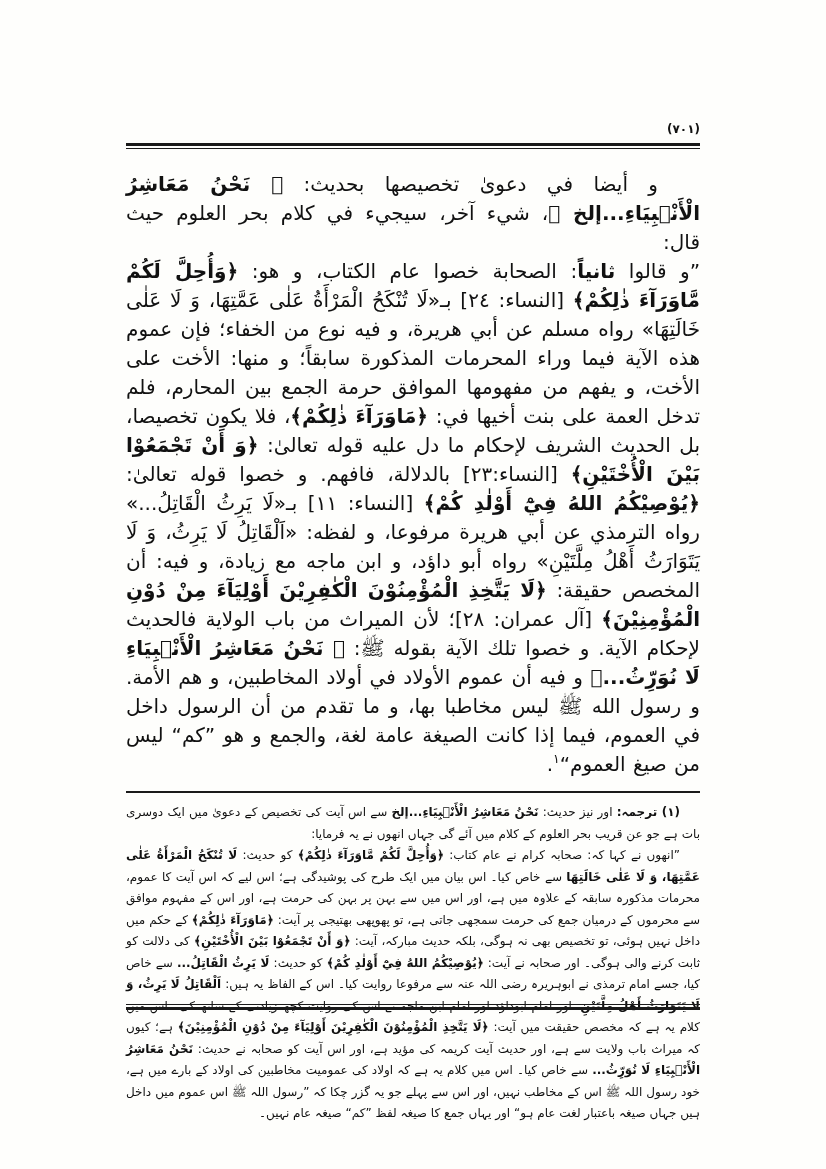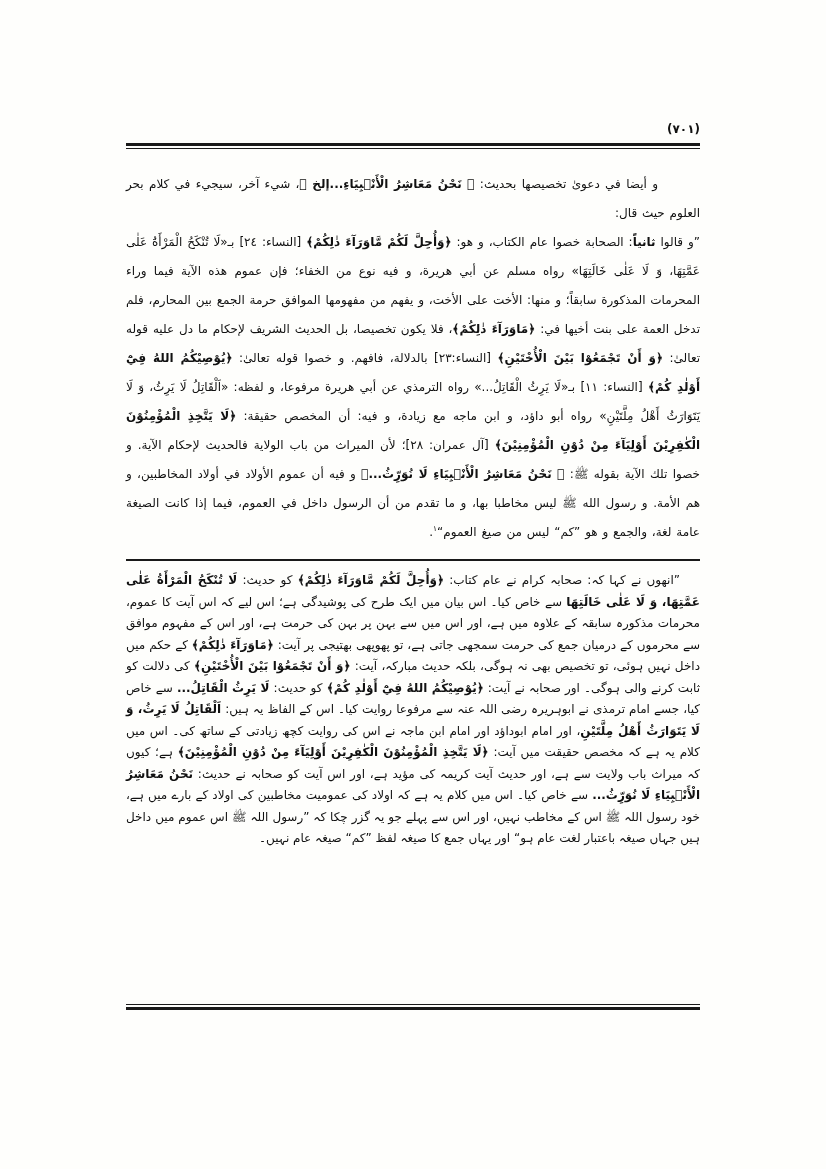--- a/index.html
+++ b/index.html
@@ -24,21 +24,21 @@
   .hdr .title { font-weight:bold; font-size:15px; letter-spacing:0.2px; }
   .hdr .pagenum { font-size:12px; font-weight:bold; }
 
   .rule-double { margin-top:7px; }
   .rule-double .thick { height:3px; background:#1a1a1a; }
   .rule-double .thin  { height:1px; background:#1a1a1a; margin-top:2px; }
 
   
   .bodytxt { margin-top:21px; }
   .body-para {
-    font-size:12px;
+    font-size:20px;
     line-height:29px;
     text-align:justify;
     text-justify:inter-word;
     word-spacing:1px;
   }
   .body-para.indent { text-indent:42px; }
   .b { font-weight:bold; }
   sup { font-size:0.62em; line-height:0; }
 
   
@@ -73,20 +73,21 @@
     </div>
 
     <main class="bodytxt" id="body-text">
         <p class="body-para indent"><span>و أيضا في دعوىٰ تخصيصها بحديث: </span><span class="b">﴿ نَحْنُ مَعَاشِرُ الْأَنْۢبِيَاءِ...إلخ ﴾</span><span>، شيء آخر، سيجيء في كلام بحر العلوم حيث قال:</span></p>
         <p class="body-para"><span>”و قالوا </span><span class="b">ثانياً</span><span>: الصحابة خصوا عام الكتاب، و هو: </span><span class="b">﴿وَأُحِلَّ لَكُمْ مَّاوَرَآءَ ذٰلِكُمْ﴾</span><span> [النساء: ٢٤] بـ«لَا تُنْكَحُ الْمَرْأَةُ عَلٰى عَمَّتِهَا، وَ لَا عَلٰى خَالَتِهَا» رواه مسلم عن أبي هريرة، و فيه نوع من الخفاء؛ فإن عموم هذه الآية فيما وراء المحرمات المذكورة سابقاً؛ و منها: الأخت على الأخت، و يفهم من مفهومها الموافق حرمة الجمع بين المحارم، فلم تدخل العمة على بنت أخيها في: </span><span class="b">﴿مَاوَرَآءَ ذٰلِكُمْ﴾</span><span>، فلا يكون تخصيصا، بل الحديث الشريف لإحكام ما دل عليه قوله تعالىٰ: </span><span class="b">﴿وَ أَنْ تَجْمَعُوْا بَيْنَ الْأُخْتَيْنِ﴾</span><span> [النساء:٢٣] بالدلالة، فافهم. و خصوا قوله تعالىٰ: </span><span class="b">﴿يُوْصِيْكُمُ اللهُ فِيْٓ أَوْلٰدِ كُمْ﴾</span><span> [النساء: ١١] بـ«لَا يَرِثُ الْقَاتِلُ...» رواه الترمذي عن أبي هريرة مرفوعا، و لفظه: «اَلْقَاتِلُ لَا يَرِثُ، وَ لَا يَتَوَارَثُ أَهْلُ مِلَّتَيْنِ» رواه أبو داؤد، و ابن ماجه مع زيادة، و فيه: أن المخصص حقيقة: </span><span class="b">﴿لَا يَتَّخِذِ الْمُؤْمِنُوْنَ الْكٰفِرِيْنَ أَوْلِيَآءَ مِنْ دُوْنِ الْمُؤْمِنِيْنَ﴾</span><span> [آل عمران: ٢٨]؛ لأن الميراث من باب الولاية فالحديث لإحكام الآية. و خصوا تلك الآية بقوله ﷺ: </span><span class="b">﴿ نَحْنُ مَعَاشِرُ الْأَنْۢبِيَاءِ لَا نُوَرِّثُ...﴾</span><span> و فيه أن عموم الأولاد في أولاد المخاطبين، و هم الأمة. و رسول الله ﷺ ليس مخاطبا بها، و ما تقدم من أن الرسول داخل في العموم، فيما إذا كانت الصيغة عامة لغة، والجمع و هو ”كم“ ليس من صيغ العموم“</span><sup>۱</sup><span>.</span></p>
       </main>
 
     <div class="fn-rule"></div>
 
     <section class="fntxt" id="footnote-text">
+        <p class="fn-para indent"><span class="b">(۱) ترجمہ:</span><span> اور نیز حدیث: </span><span class="b">نَحْنُ مَعَاشِرُ الْأَنْۢبِيَاءِ...إلخ</span><span> سے اس آیت کی تخصیص کے دعویٰ میں ایک دوسری بات ہے جو عن قریب بحر العلوم کے کلام میں آئے گی جہاں انھوں نے یہ فرمایا:</span></p>
         <p class="fn-para indent"><span>”انھوں نے کہا کہ: صحابہ کرام نے عام کتاب: </span><span class="b">﴿وَأُحِلَّ لَكُمْ مَّاوَرَآءَ ذٰلِكُمْ﴾</span><span> کو حدیث: </span><span class="b">لَا تُنْكَحُ الْمَرْأَةُ عَلٰى عَمَّتِهَا، وَ لَا عَلٰى خَالَتِهَا</span><span> سے خاص کیا۔ اس بیان میں ایک طرح کی پوشیدگی ہے؛ اس لیے کہ اس آیت کا عموم، محرمات مذکورہ سابقہ کے علاوہ میں ہے، اور اس میں سے بہن پر بہن کی حرمت ہے، اور اس کے مفہوم موافق سے محرموں کے درمیان جمع کی حرمت سمجھی جاتی ہے، تو پھوپھی بھتیجی پر آیت: </span><span class="b">﴿مَاوَرَآءَ ذٰلِكُمْ﴾</span><span> کے حکم میں داخل نہیں ہوئی، تو تخصیص بھی نہ ہوگی، بلکہ حدیث مبارکہ، آیت: </span><span class="b">﴿وَ أَنْ تَجْمَعُوْا بَيْنَ الْأُخْتَيْنِ﴾</span><span> کی دلالت کو ثابت کرنے والی ہوگی۔ اور صحابہ نے آیت: </span><span class="b">﴿يُوْصِيْكُمُ اللهُ فِيْٓ أَوْلٰدِ كُمْ﴾</span><span> کو حدیث: </span><span class="b">لَا يَرِثُ الْقَاتِلُ...</span><span> سے خاص کیا، جسے امام ترمذی نے ابوہریرہ رضی اللہ عنہ سے مرفوعا روایت کیا۔ اس کے الفاظ یہ ہیں: </span><span class="b">اَلْقَاتِلُ لَا يَرِثُ، وَ لَا يَتَوَارَثُ أَهْلُ مِلَّتَيْنِ</span><span>، اور امام ابوداؤد اور امام ابن ماجہ نے اس کی روایت کچھ زیادتی کے ساتھ کی۔ اس میں کلام یہ ہے کہ مخصص حقیقت میں آیت: </span><span class="b">﴿لَا يَتَّخِذِ الْمُؤْمِنُوْنَ الْكٰفِرِيْنَ أَوْلِيَآءَ مِنْ دُوْنِ الْمُؤْمِنِيْنَ﴾</span><span> ہے؛ کیوں کہ میراث باب ولایت سے ہے، اور حدیث آیت کریمہ کی مؤید ہے، اور اس آیت کو صحابہ نے حدیث: </span><span class="b">نَحْنُ مَعَاشِرُ الْأَنْۢبِيَاءِ لَا نُوَرِّثُ...</span><span> سے خاص کیا۔ اس میں کلام یہ ہے کہ اولاد کی عمومیت مخاطبین کی اولاد کے بارے میں ہے، خود رسول اللہ ﷺ اس کے مخاطب نہیں، اور اس سے پہلے جو یہ گزر چکا کہ ”رسول اللہ ﷺ اس عموم میں داخل ہیں جہاں صیغہ باعتبار لغت عام ہو“ اور یہاں جمع کا صیغہ لفظ ”كم“ صیغہ عام نہیں۔</span></p>
       </section>
 
   </div>
 
   <div class="bottom-rule">
     <div class="thin"></div>
     <div class="thick"></div>
   </div>
 </div>

